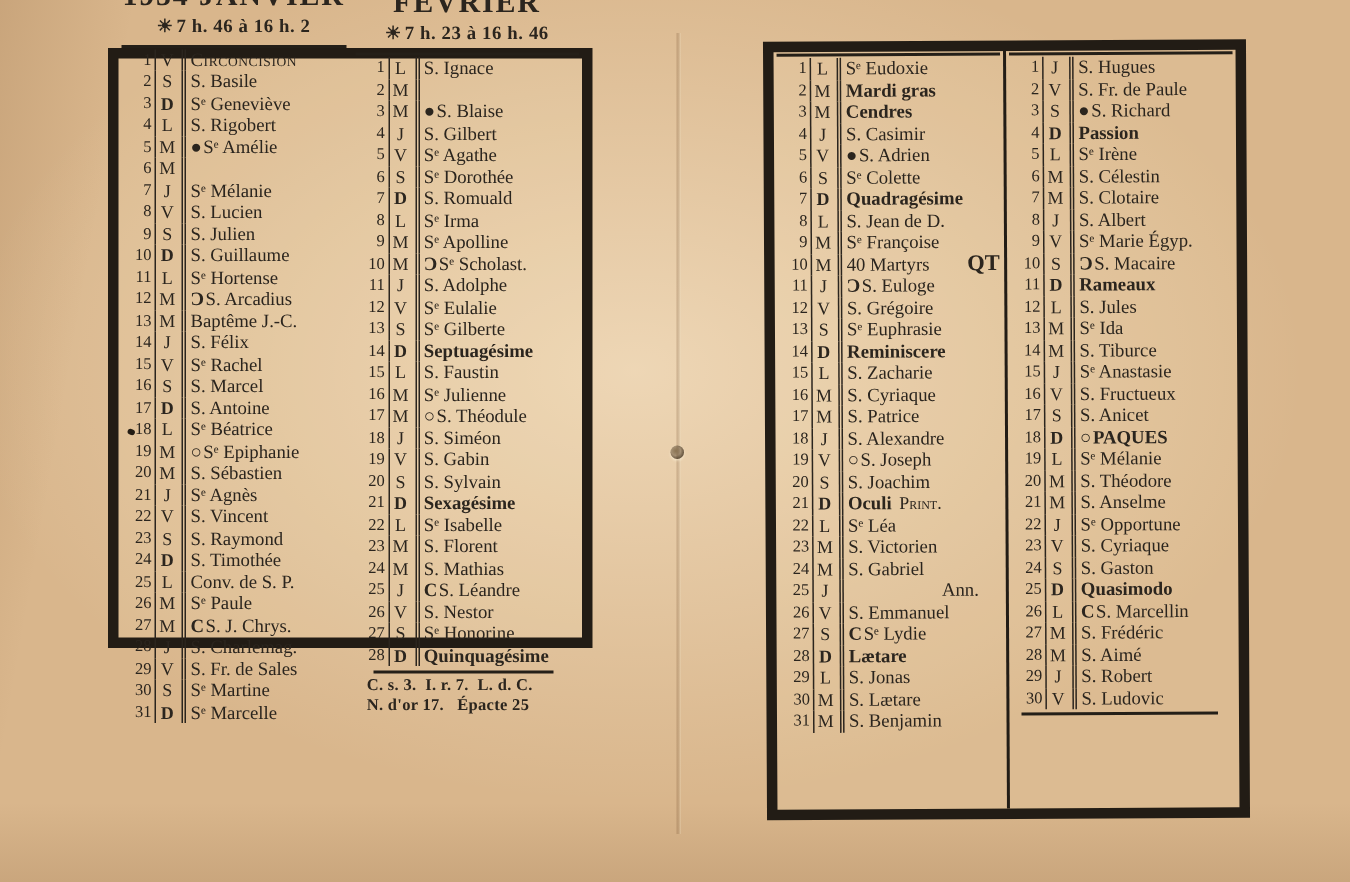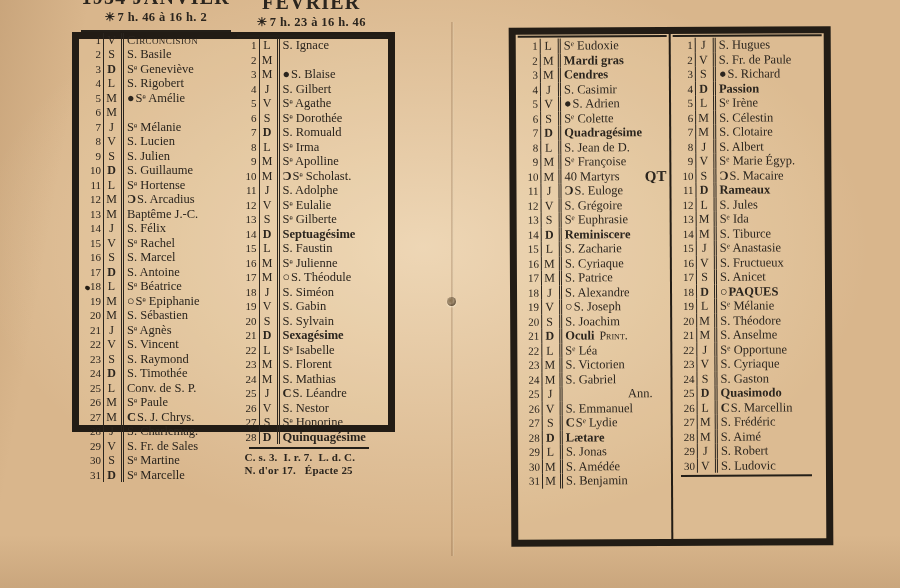--- a/index.html
+++ b/index.html
@@ -717,21 +717,21 @@
             <span class="c-num">29</span>
             <span class="c-wd">L</span>
             <span class="c-name">
               <span class="nm">S. Jonas</span>
             </span>
           </div>
           <div class="row">
             <span class="c-num">30</span>
             <span class="c-wd">M</span>
             <span class="c-name">
-              <span class="nm">S. Amédée</span>
+              <span class="nm">S. Lætare</span>
             </span>
           </div>
           <div class="row">
             <span class="c-num">31</span>
             <span class="c-wd">M</span>
             <span class="c-name">
               <span class="nm">S. Benjamin</span>
             </span>
           </div>
         </div>

